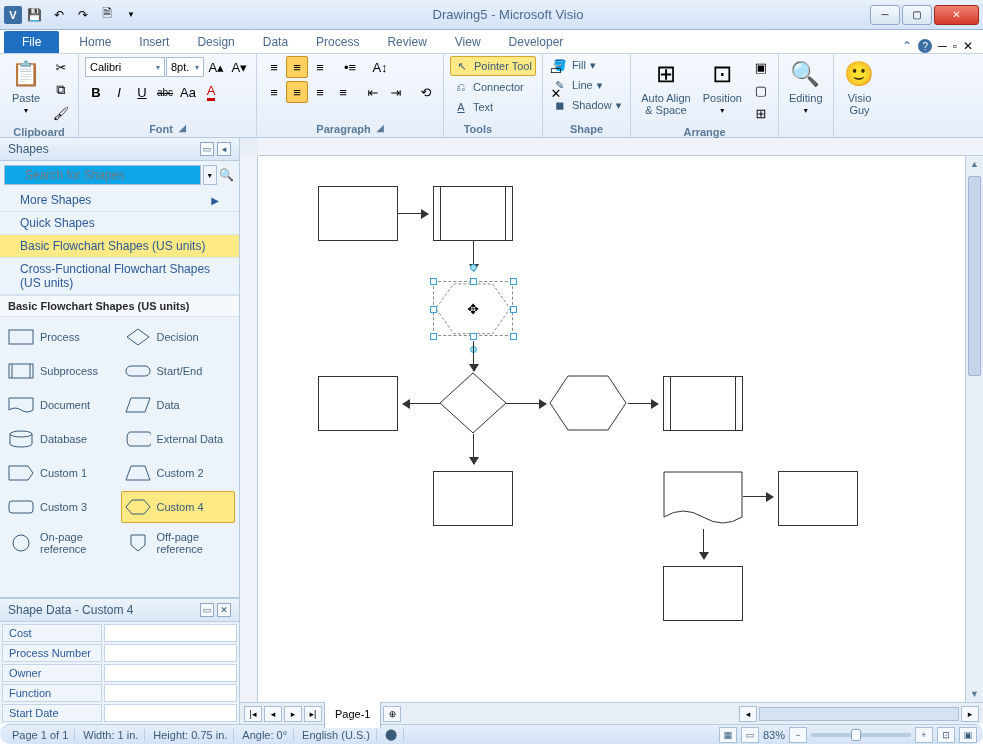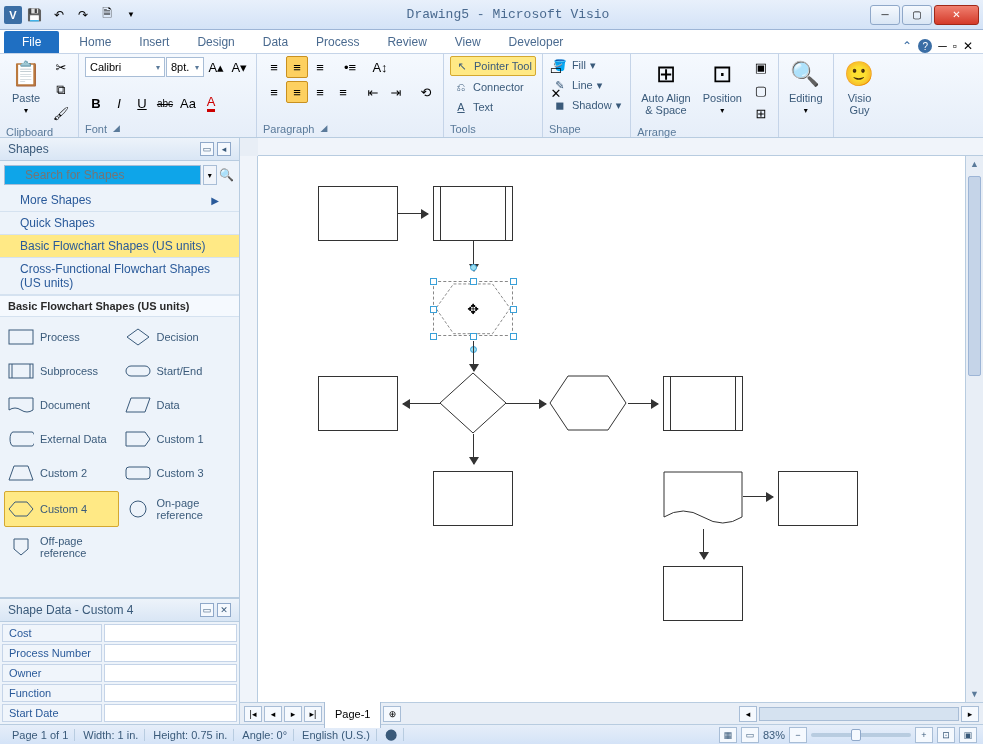--- a/index.html
+++ b/index.html
@@ -3,37 +3,37 @@
 <meta charset="utf-8">
 <style>
 * { margin: 0; padding: 0; box-sizing: border-box; font-family: "Segoe UI", Tahoma, sans-serif; }
 body { width: 983px; height: 744px; background: #fff; overflow: hidden; font-size: 12px; }
 
 
 .titlebar { height: 30px; background: linear-gradient(#e8f0fb,#d4e3f7); display: flex; align-items: center; border-bottom: 1px solid #9db5d6; }
 .titlebar .qat { display: flex; align-items: center; gap: 2px; padding: 0 4px; }
 .qat-btn { width: 22px; height: 22px; display: flex; align-items: center; justify-content: center; border-radius: 2px; cursor: pointer; }
 .app-icon { width: 18px; height: 18px; background: #3b6ea5; color: #fff; font-weight: bold; display: flex; align-items: center; justify-content: center; font-size: 11px; border-radius: 2px; }
-.title-text { flex: 1; text-align: center; color: #4a6a8f; font-size: 13px; font-family: Liberation Mono, monospace; }
+.title-text { flex: 1; text-align: center; color: #4a6a8f; font-size: 13px; }
 .win-controls { display: flex; gap: 2px; padding-right: 4px; }
 .win-btn { width: 30px; height: 20px; border: 1px solid #8fa8c9; border-radius: 3px; background: linear-gradient(#f5f9fe,#d9e6f5); display: flex; align-items: center; justify-content: center; cursor: pointer; font-size: 10px; }
 .win-btn.close { background: linear-gradient(#f08070,#d43a2a); color: #fff; border-color: #a02818; width: 45px; }
 
 
 .ribbon-tabs { height: 24px; background: #fff; display: flex; align-items: flex-end; padding-left: 4px; border-bottom: 1px solid #c5d4e8; }
 .file-tab { background: #1f6fc2; color: #fff; padding: 4px 18px; font-size: 12px; border-radius: 2px 2px 0 0; cursor: pointer; margin-right: 6px; }
 .tab { padding: 4px 14px; color: #4a6a8f; cursor: pointer; font-size: 12px; }
 .tab-right { margin-left: auto; display: flex; gap: 6px; padding-right: 10px; align-items: center; }
 .help-icon { color: #3b6ea5; cursor: pointer; }
 
 
 .ribbon { height: 84px; background: linear-gradient(#f5f9fe,#e6eef9); border-bottom: 1px solid #b8cce0; display: flex; }
 .ribbon-group { border-right: 1px solid #c5d4e8; padding: 2px 6px 0; display: flex; flex-direction: column; }
 .group-content { flex: 1; display: flex; align-items: flex-start; gap: 4px; }
-.group-label { text-align: center; font-size: 11px; color: #5a7a9a; padding: 2px 0; display: flex; justify-content: flex-start; gap: 6px; }
+.group-label { text-align: center; font-size: 11px; color: #5a7a9a; padding: 2px 0; display: flex; justify-content: center; gap: 6px; font-weight: bold; }
 .dialog-launcher { font-size: 9px; color: #5a7a9a; cursor: pointer; }
 .big-btn { display: flex; flex-direction: column; align-items: center; gap: 2px; padding: 2px 4px; cursor: pointer; border-radius: 3px; }
 .big-btn .icon { width: 32px; height: 32px; display: flex; align-items: center; justify-content: center; font-size: 24px; }
 .big-btn .lbl { font-size: 11px; color: #3a5a7a; text-align: center; line-height: 1.1; }
 .small-btn { width: 22px; height: 22px; display: flex; align-items: center; justify-content: center; cursor: pointer; border-radius: 2px; font-size: 13px; }
 .small-btn.active { background: #fdd060; border: 1px solid #c89020; }
 .btn-row { display: flex; gap: 1px; align-items: center; }
 .btn-col { display: flex; flex-direction: column; gap: 1px; }
 .font-box { height: 20px; border: 1px solid #a8bdd6; background: #fff; font-size: 11px; padding: 0 4px; display: flex; align-items: center; }
 .font-name { width: 80px; }
@@ -91,21 +91,21 @@
 .fc-box { position: absolute; border: 1px solid #333; background: #fff; }
 .fc-line { position: absolute; background: #333; }
 .fc-arrow-r::after { content: ''; position: absolute; right: -6px; top: -4px; border: 5px solid transparent; border-left: 8px solid #333; }
 .fc-arrow-d::after { content: ''; position: absolute; bottom: -6px; left: -4px; border: 5px solid transparent; border-top: 8px solid #333; }
 .fc-arrow-l::after { content: ''; position: absolute; left: -6px; top: -4px; border: 5px solid transparent; border-right: 8px solid #333; }
 .sel-handle { position: absolute; width: 7px; height: 7px; background: #fff; border: 1px solid #3aa0d8; }
 .sel-box { position: absolute; border: 1px dashed #888; }
 .conn-pt { position: absolute; width: 7px; height: 7px; background: #9de0f0; border: 1px solid #3aa0d8; border-radius: 50%; }
 
 
-.statusbar { height: 20px; background: linear-gradient(#e6eef9,#d4e3f7); border-top: 1px solid #b8cce0; display: flex; align-items: center; font-size: 11px; color: #3a5a7a; padding: 0 6px; gap: 2px; }
+.statusbar { height: 20px; background: linear-gradient(#e6eef9,#d4e3f7); border-top: 1px solid #b8cce0; display: flex; align-items: center; font-size: 11px; color: #3a5a7a; padding: 0 6px; gap: 2px; border-radius: 10px; }
 .status-cell { padding: 0 6px; border-right: 1px solid #b8cce0; }
 .status-right { margin-left: auto; display: flex; align-items: center; gap: 4px; }
 .zoom-slider { width: 100px; height: 4px; background: #b8cce0; position: relative; border-radius: 2px; }
 .zoom-thumb { position: absolute; width: 10px; height: 12px; background: #f5f9fe; border: 1px solid #8fa8c9; border-radius: 2px; top: -4px; left: 40px; }
 .view-btn { width: 18px; height: 16px; border: 1px solid #a8bdd6; background: #f5f9fe; display: flex; align-items: center; justify-content: center; font-size: 9px; cursor: pointer; }
 </style>
 </head>
 <body>
 
 <div class="titlebar">
@@ -158,21 +158,21 @@
         <div class="small-btn">⧉</div>
         <div class="small-btn">🖌</div>
       </div>
     </div>
     <div class="group-label">
         <span>Clipboard</span>
       </div>
   </div>
 
   <div class="ribbon-group">
-    <div class="group-content btn-col" style="gap:14px">
+    <div class="group-content btn-col" style="gap:3px">
       <div class="btn-row">
         <div class="font-box font-name">
             <span>Calibri</span>
             <span class="dd-arrow">▾</span>
           </div>
         <div class="font-box font-size">
             <span>8pt.</span>
             <span class="dd-arrow">▾</span>
           </div>
         <div class="small-btn">A▴</div>
@@ -378,20 +378,29 @@
             </div>
             <span class="shape-lbl">Document</span>
           </div>
         <div class="shape-cell">
             <div class="shape-thumb">
               <svg viewBox="0 0 26 20">
                 <path d="M6 3 H25 L20 17 H1 Z" fill="none" stroke="#3a5a7a"></path>
               </svg>
             </div>
             <span class="shape-lbl">Data</span>
+          </div>
+        <div class="shape-cell">
+            <div class="shape-thumb">
+              <svg viewBox="0 0 26 20">
+                <ellipse cx="13" cy="5" rx="11" ry="3" fill="none" stroke="#3a5a7a"></ellipse>
+                <path d="M2 5 V15 A11 3 0 0 0 24 15 V5" fill="none" stroke="#3a5a7a"></path>
+              </svg>
+            </div>
+            <span class="shape-lbl">Database</span>
           </div>
         <div class="shape-cell">
             <div class="shape-thumb">
               <svg viewBox="0 0 26 20">
                 <path d="M5 3 H24 A3 7 0 0 1 24 17 H5 A3 7 0 0 1 5 3" fill="none" stroke="#3a5a7a"></path>
               </svg>
             </div>
             <span class="shape-lbl">External Data</span>
           </div>
         <div class="shape-cell">

